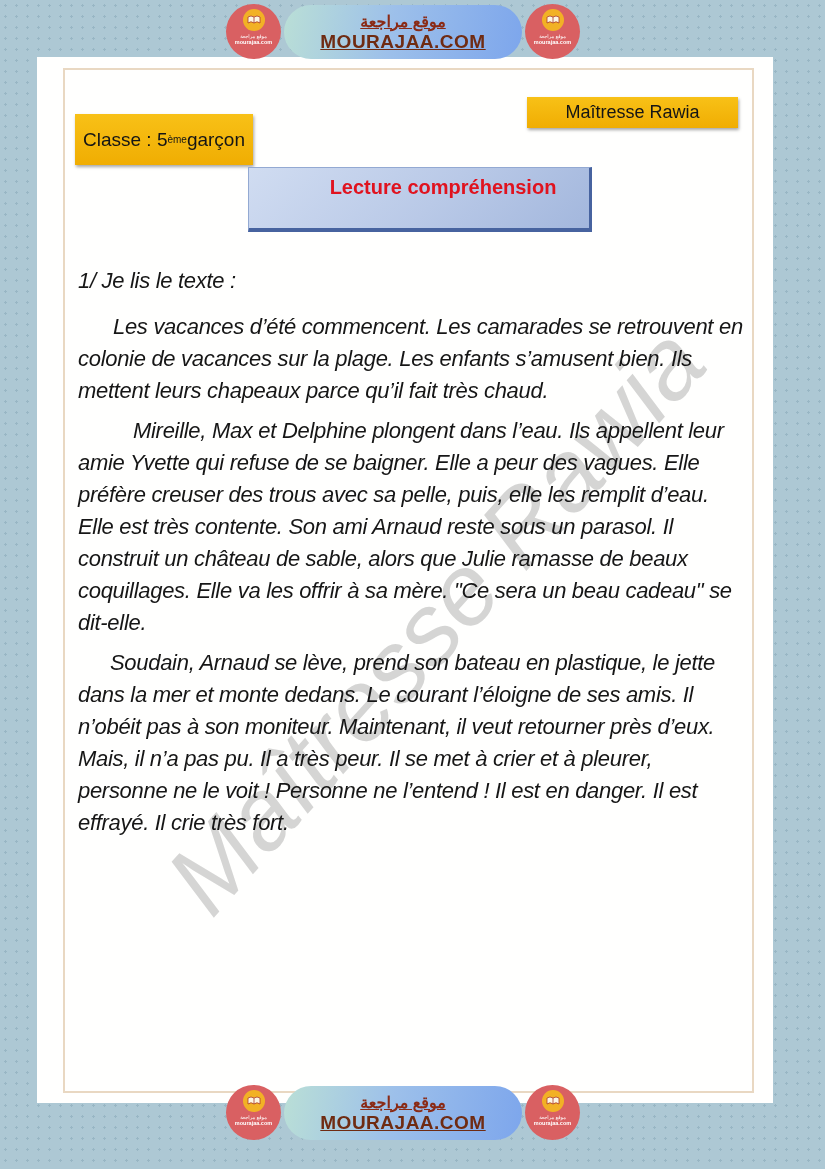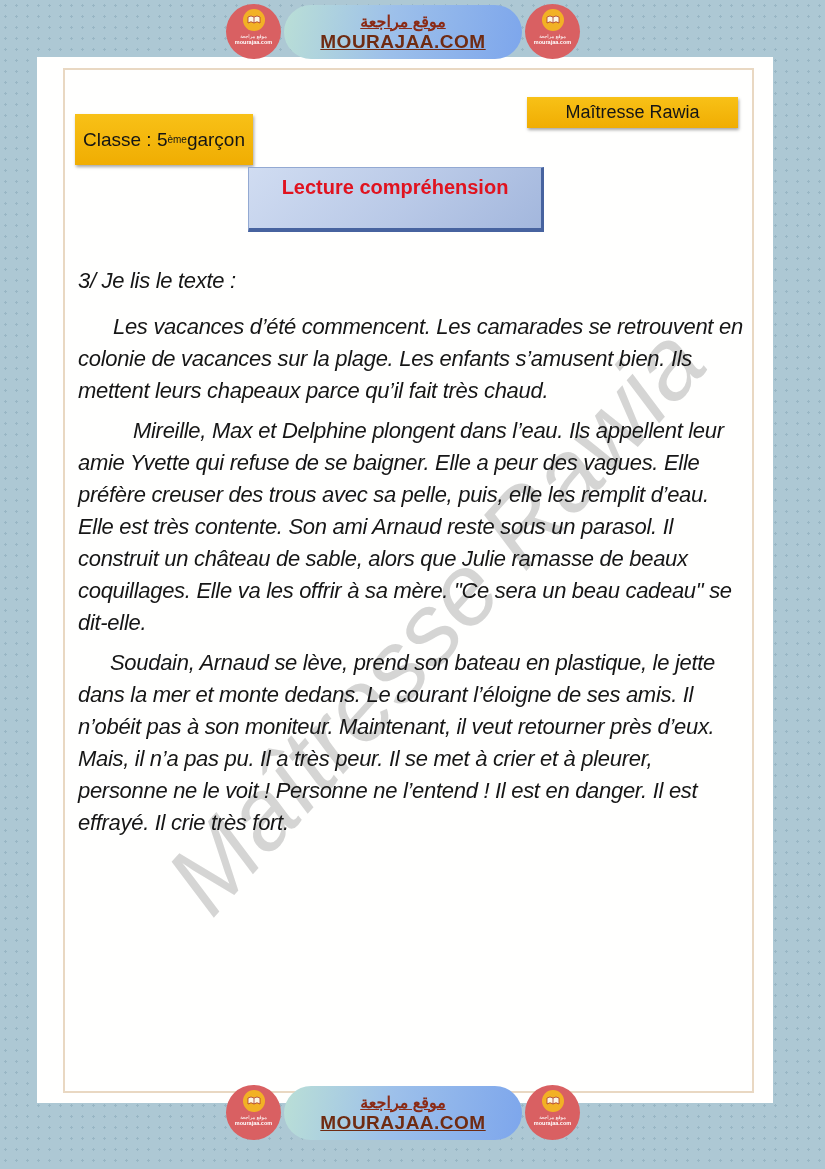--- a/index.html
+++ b/index.html
@@ -60,21 +60,21 @@
     box-shadow:1px 2px 3px rgba(0,0,0,.35);
     display:flex;align-items:center;justify-content:center;
     font-size:18px;color:#151515;
   }
   
   .title-box{
     position:absolute;left:248px;top:167px;width:292px;height:60px;z-index:3;
     background:linear-gradient(135deg,#d0dcf1 0%,#b9c9e7 55%,#a3b7dd 100%);
     border-top:1px solid #93a9d2;border-left:1px solid #93a9d2;
     border-right:3px solid #47639f;border-bottom:4px solid #47639f;
-    display:flex;justify-content:center;
+    display:flex;justify-content:center;padding-left:48px;
   }
   .title-box .t{
     margin-top:8px;color:#e0131f;font-weight:bold;font-size:20px;
   }
   
   .content{
     position:absolute;left:78px;top:265px;width:668px;z-index:2;
     font-style:italic;font-size:22px;line-height:32px;color:#161616;
     letter-spacing:-0.3px;
   }
@@ -141,21 +141,21 @@
 </div>
 <div class="teacher-box">
   <span>Maîtresse Rawia</span>
 </div>
 
 <div class="title-box">
   <span class="t">Lecture compréhension</span>
 </div>
 
 <div class="content">
-  <div class="instruction">3/ Je lis le texte :</div>
+  <div class="instruction">1/ Je lis le texte :</div>
   <p class="p1">Les vacances d’été commencent. Les camarades se retrouvent en colonie de vacances sur la plage. Les enfants s’amusent bien. Ils mettent leurs chapeaux parce qu’il fait très chaud.</p>
   <p class="p2">Mireille, Max et Delphine plongent dans l’eau. Ils appellent leur amie Yvette qui refuse de se baigner. Elle a peur des vagues. Elle préfère creuser des trous avec sa pelle, puis, elle les remplit d’eau. Elle est très contente. Son ami Arnaud reste sous un parasol. Il construit un château de sable, alors que Julie ramasse de beaux coquillages. Elle va les offrir à sa mère. "Ce sera un beau cadeau" se dit-elle.</p>
   <p class="p3">Soudain, Arnaud se lève, prend son bateau en plastique, le jette dans la mer et monte dedans. Le courant l’éloigne de ses amis. Il n’obéit pas à son moniteur. Maintenant, il veut retourner près d’eux. Mais, il n’a pas pu. Il a très peur. Il se met à crier et à pleurer, personne ne le voit ! Personne ne l’entend ! Il est en danger. Il est effrayé. Il crie très fort.</p>
 </div>
 
 <div class="banner bottom">
   <div class="logo-circle">
     <div class="logo-yellow">
       <svg width="14" height="10" viewBox="0 0 14 10">
           <path d="M1 8 Q4 5.5 7 8 Q10 5.5 13 8 L13 2 Q10 0 7 2 Q4 0 1 2 Z" fill="#fdf6e3" stroke="#a93a2a" stroke-width="0.8"></path>

